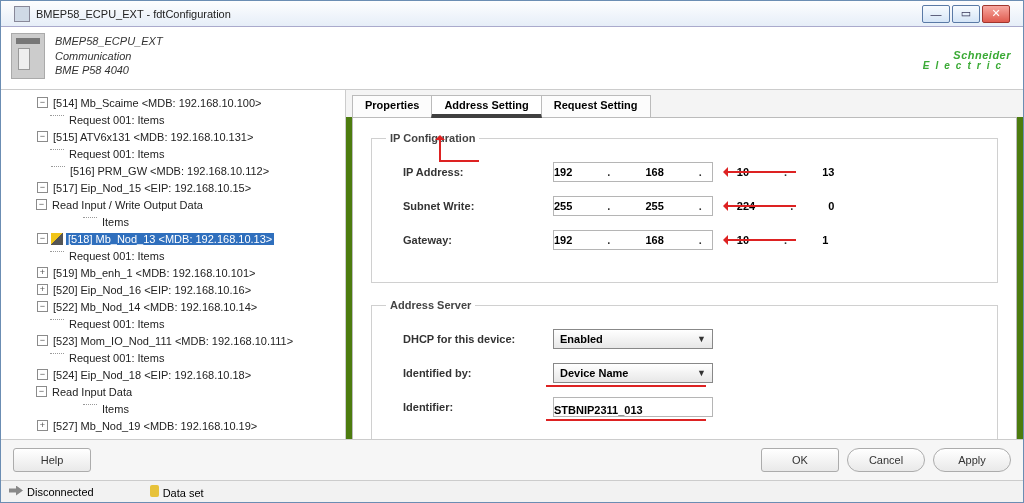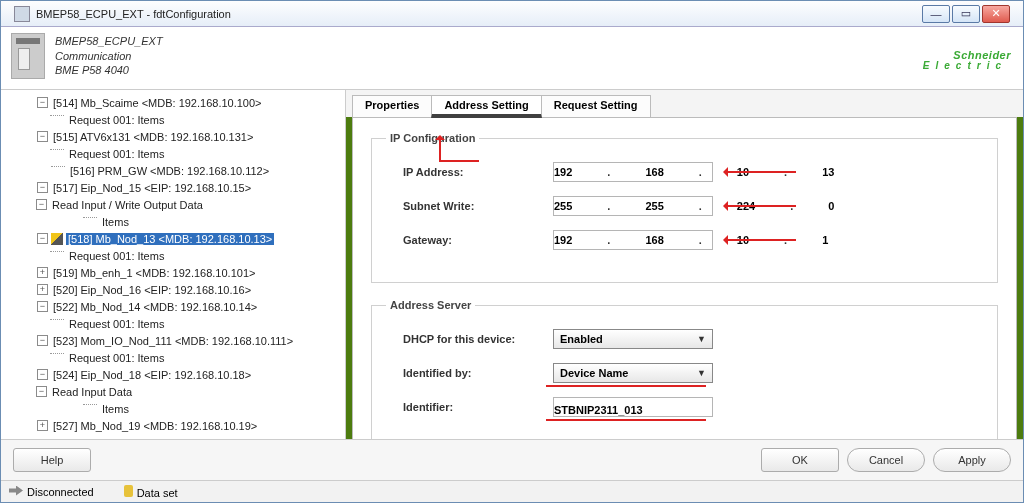--- a/index.html
+++ b/index.html
@@ -59,21 +59,21 @@
     
     .arrow-red { position:absolute; height:2px; background:#d22; }
     .arrow-red::before { content:""; position:absolute; left:-8px; top:-4px; border:5px solid transparent; border-right-color:#d22;}
     .underline-red { position:absolute; height:2px; background:#d22; }
     
     .footer { padding:8px 12px; background:#f6f6f6; display:flex; align-items:center; }
     .btn { min-width:78px; height:24px; border:1px solid #acacac; background:linear-gradient(#fff,#e9e9e9); border-radius:3px; padding:0 14px; cursor:pointer; text-align:center; line-height:22px; color:#333;}
     .footer .spacer { flex:1; }
     .footer .btn + .btn { margin-left:8px;border-radius:12px; }
     
-    .status { height:22px; border-top:1px solid #ccc; background:#f2f2f2; display:flex; align-items:center; padding:0 8px; gap:30px;}
+    .status { height:22px; border-top:1px solid #ccc; background:#f2f2f2; display:flex; align-items:center; padding:0 8px; gap:56px;}
     .status .sicon { width:14px; height:10px; display:inline-block; margin-right:4px;}
     .status .plug { background:#888; clip-path:polygon(0 30%,50% 30%,50% 0,100% 50%,50% 100%,50% 70%,0 70%);}
     .status .db { background:#e7c23a; border-radius:2px; height:12px; width:9px;}
     
     
     .tab-arrow { position:absolute; top:20px; left:86px; width:2px; height:22px; background:#d22;}
     .tab-arrow::before{content:"";position:absolute;top:-8px;left:-4px;border:5px solid transparent;border-bottom-color:#d22;}
     .tab-arrow::after{content:"";position:absolute;bottom:-2px;left:0;width:40px;height:2px;background:#d22;}
   </style>
 </head>

